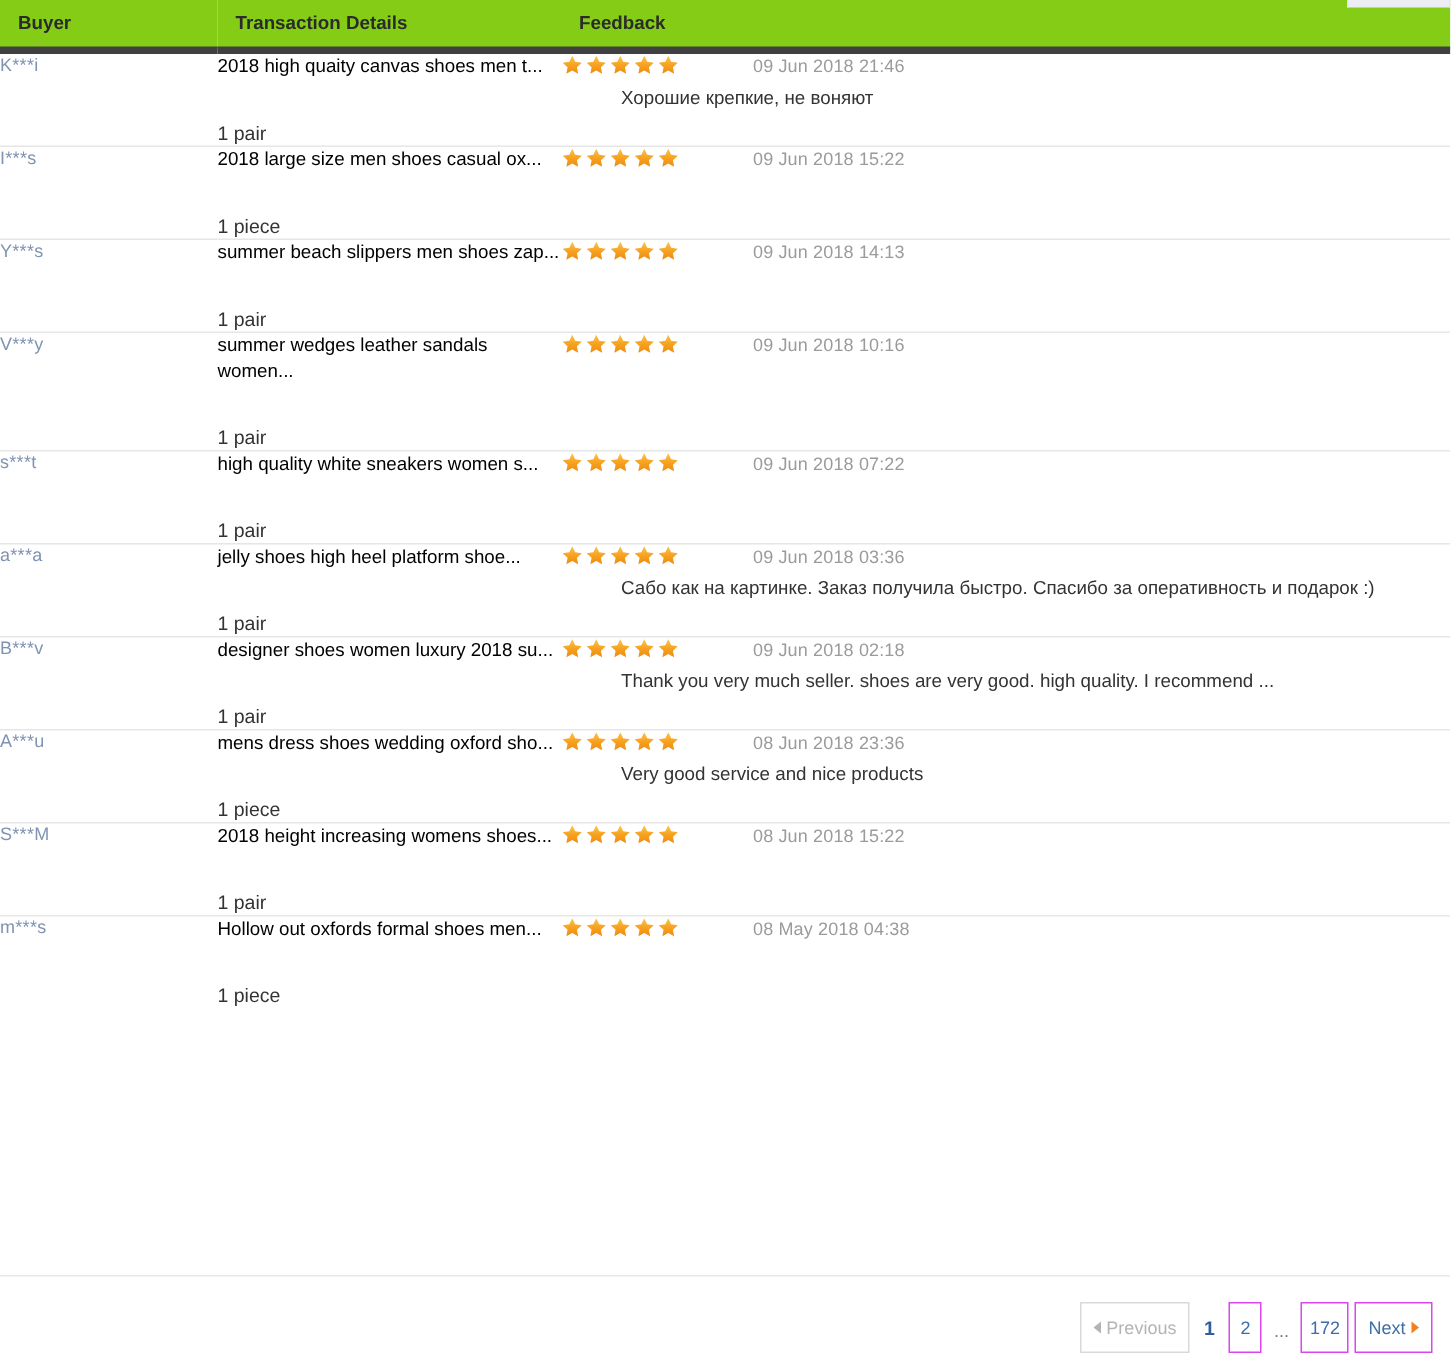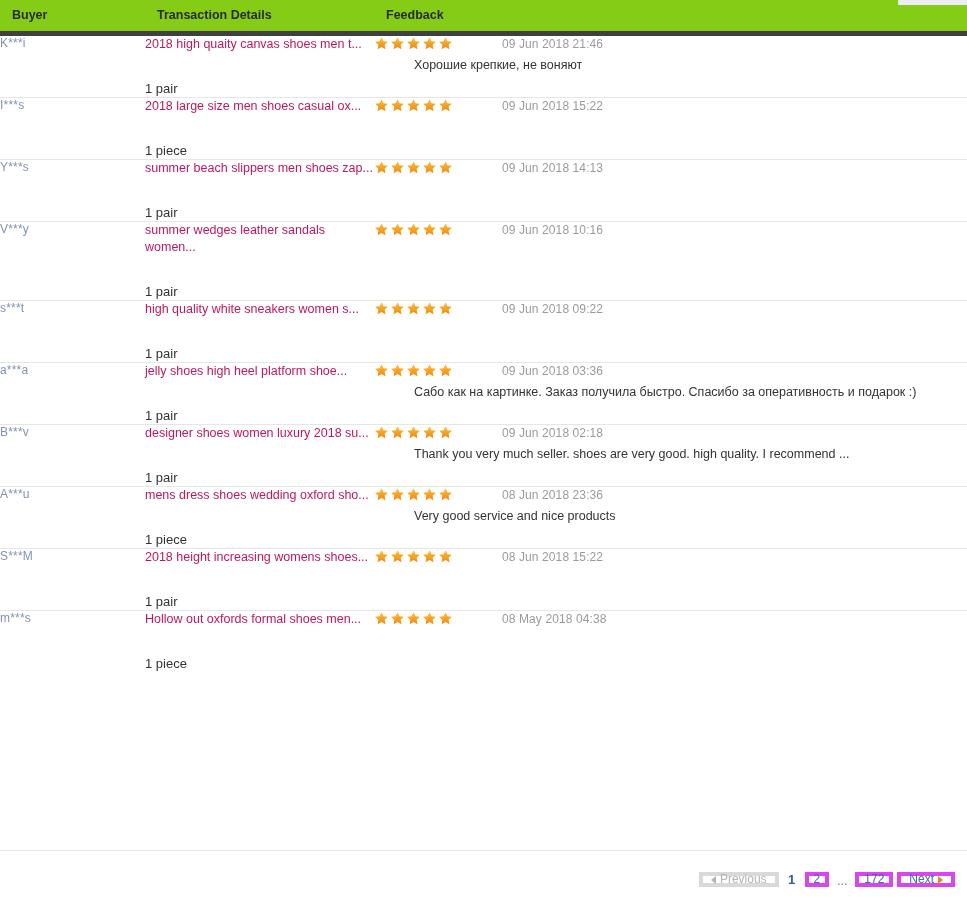--- a/index.html
+++ b/index.html
@@ -68,21 +68,21 @@
     letter-spacing: .2px;
     white-space: nowrap;
   }
   .cell-trans {
     padding: 11px 14px 12px 0;
   }
   .prod-link {
     display: block;
     font-size: 12.5px;
     line-height: 17px;
-    color: #be185d;
+    color: #000000;
     text-decoration: none;
     cursor: pointer;
   }
   .qty {
     margin-top: 28px;
     font-size: 13px;
     color: #333333;
     line-height: 16px;
   }
 
@@ -131,23 +131,23 @@
     display: flex;
     align-items: center;
     gap: 4px;
     font-size: 12px;
   }
   .pg-btn {
     display: inline-flex;
     align-items: center;
     justify-content: center;
     gap: 4px;
-    height: 15px;
+    height: 34px;
     padding: 0 8px;
-    border: 4px solid #d946ef;
+    border: 1px solid #d946ef;
     background: #ffffff;
     color: #3d6ea5;
     cursor: pointer;
     font-size: 12px;
     line-height: 21px;
     white-space: nowrap;
   }
   .pg-btn.disabled {
     color: #b4b4b4;
     cursor: default;
@@ -526,21 +526,21 @@
                   <defs>
                     <linearGradient id="g25" x1="0" y1="0" x2="0" y2="1">
                       <stop offset="0%" stop-color="#fcc44d"></stop>
                       <stop offset="55%" stop-color="#f6a01e"></stop>
                       <stop offset="100%" stop-color="#ef8b12"></stop>
                     </linearGradient>
                   </defs>
                   <path fill="url(#g25)" d="M12 1.8l3.1 6.5 7.1 .9-5.2 4.9 1.3 7-6.3-3.4-6.3 3.4 1.3-7L1.8 9.2l7.1-.9z"></path>
                 </svg>
               </span>
-              <span class="fb-date">09 Jun 2018 09:22</span>
+              <span class="fb-date">09 Jun 2018 07:22</span>
             </div>
           </td>
         </tr>
         <tr class="data-row">
           <td class="cell-buyer"><span>a***a</span></td>
           <td class="cell-trans">
             <a class="prod-link">jelly shoes high heel platform shoe...</a>
             <div class="qty">1 pair</div>
           </td>
           <td class="cell-feed">

